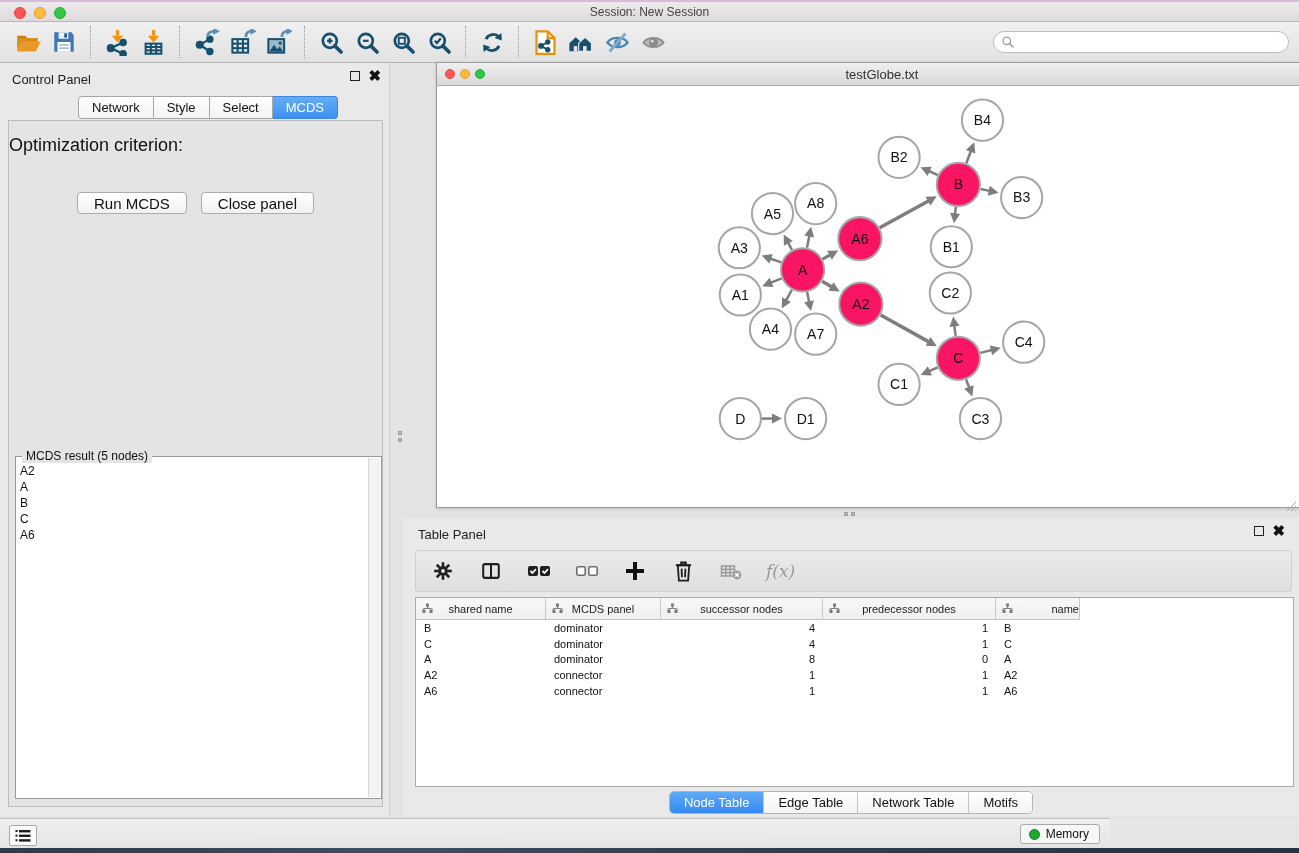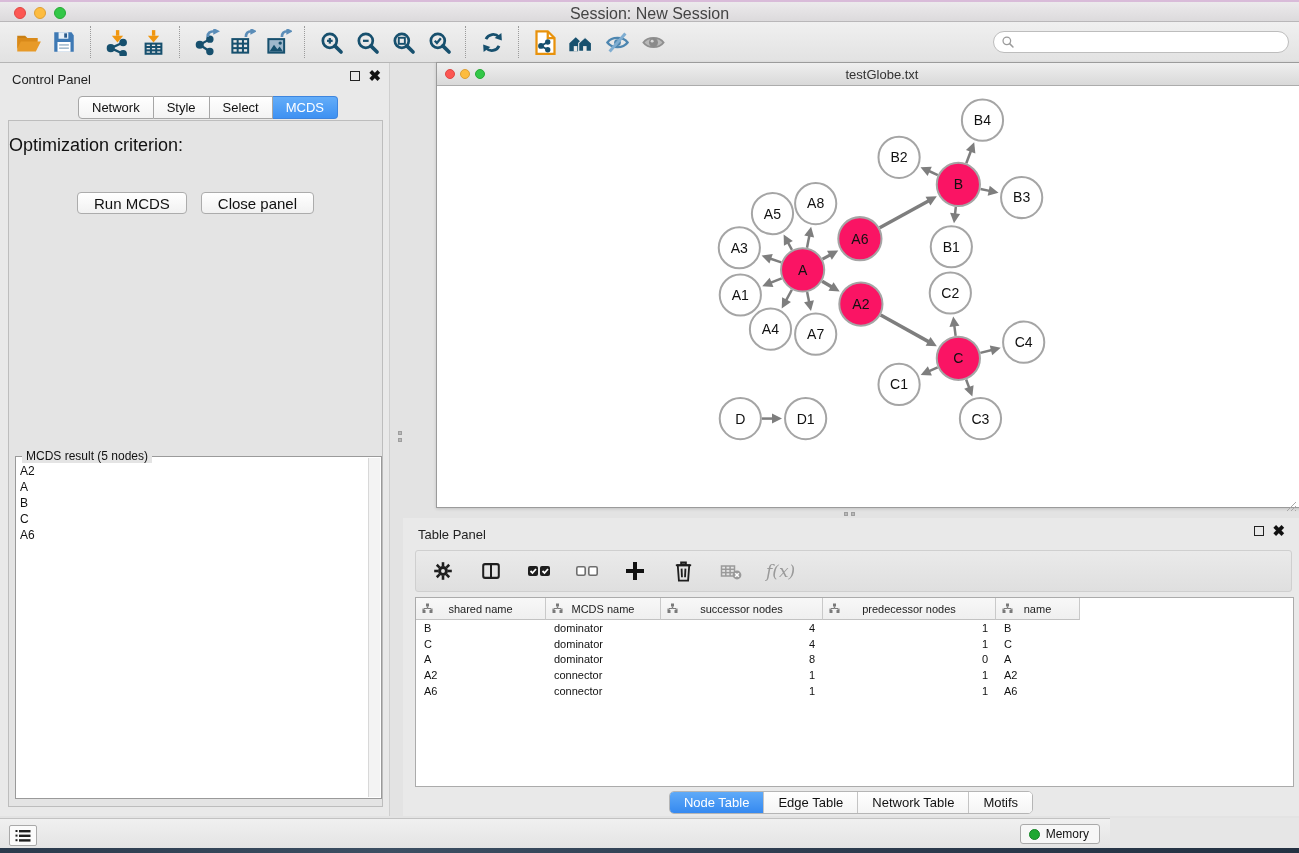--- a/index.html
+++ b/index.html
@@ -5,21 +5,21 @@
   * { margin:0; padding:0; box-sizing:border-box; }
   html,body { width:1299px; height:853px; overflow:hidden; }
   body { font-family:"Liberation Sans", sans-serif; background:#E6E6E6; position:relative; }
   .app { position:absolute; inset:0; }
 
   
   .titlebar { position:absolute; left:0; top:0; width:1299px; height:22px;
     background:linear-gradient(#ECEAEC,#DCDADC); border-top:2px solid #D9BBD9;
     border-bottom:1px solid #B9B7B9; }
   .titlebar .title { position:absolute; left:0; right:0; top:3px; text-align:center;
-    font-size:16px; color:#444; }
+    font-size:12px; color:#444; }
   .tl { position:absolute; top:5px; width:12px; height:12px; border-radius:50%; }
   .tl.red { background:#FC5753; border:1px solid #DF4744; }
   .tl.yel { background:#FDBC40; border:1px solid #DE9F34; }
   .tl.grn { background:#33C748; border:1px solid #27AA35; }
 
   
   .toolbar { position:absolute; left:0; top:22px; width:1299px; height:41px;
     background:linear-gradient(#F0F0F0,#E2E2E2); border-bottom:1px solid #B5B5B5;
     display:flex; align-items:center; padding-left:10px; }
   .tbtn { width:36px; height:34px; display:flex; align-items:center; justify-content:center; }
@@ -587,21 +587,21 @@
             </div>
             <div class="th" style="width: 115px;">
               <svg class="tree-ic" width="11" height="11" viewBox="0 0 11 11">
                 <g fill="#7A7A7A">
                   <rect x="4" y="0.5" width="3" height="3"></rect>
                   <rect x="0.5" y="7" width="3" height="3"></rect>
                   <rect x="7.5" y="7" width="3" height="3"></rect>
                   <path d="M5.3 3.5v2H2v1.8h-1v-1.8M5.7 3.5v2H9v1.8h1v-1.8" stroke="#7A7A7A" stroke-width="1" fill="none"></path>
                 </g>
               </svg>
-              <span>MCDS name</span>
+              <span>MCDS panel</span>
             </div>
             <div class="th" style="width: 162px;">
               <svg class="tree-ic" width="11" height="11" viewBox="0 0 11 11">
                 <g fill="#7A7A7A">
                   <rect x="4" y="0.5" width="3" height="3"></rect>
                   <rect x="0.5" y="7" width="3" height="3"></rect>
                   <rect x="7.5" y="7" width="3" height="3"></rect>
                   <path d="M5.3 3.5v2H2v1.8h-1v-1.8M5.7 3.5v2H9v1.8h1v-1.8" stroke="#7A7A7A" stroke-width="1" fill="none"></path>
                 </g>
               </svg>
@@ -611,21 +611,21 @@
               <svg class="tree-ic" width="11" height="11" viewBox="0 0 11 11">
                 <g fill="#7A7A7A">
                   <rect x="4" y="0.5" width="3" height="3"></rect>
                   <rect x="0.5" y="7" width="3" height="3"></rect>
                   <rect x="7.5" y="7" width="3" height="3"></rect>
                   <path d="M5.3 3.5v2H2v1.8h-1v-1.8M5.7 3.5v2H9v1.8h1v-1.8" stroke="#7A7A7A" stroke-width="1" fill="none"></path>
                 </g>
               </svg>
               <span>predecessor nodes</span>
             </div>
-            <div class="th" style="width: 84px;">
+            <div class="th" style="width: 84px; justify-content: flex-end;">
               <svg class="tree-ic" width="11" height="11" viewBox="0 0 11 11">
                 <g fill="#7A7A7A">
                   <rect x="4" y="0.5" width="3" height="3"></rect>
                   <rect x="0.5" y="7" width="3" height="3"></rect>
                   <rect x="7.5" y="7" width="3" height="3"></rect>
                   <path d="M5.3 3.5v2H2v1.8h-1v-1.8M5.7 3.5v2H9v1.8h1v-1.8" stroke="#7A7A7A" stroke-width="1" fill="none"></path>
                 </g>
               </svg>
               <span>name</span>
             </div>

